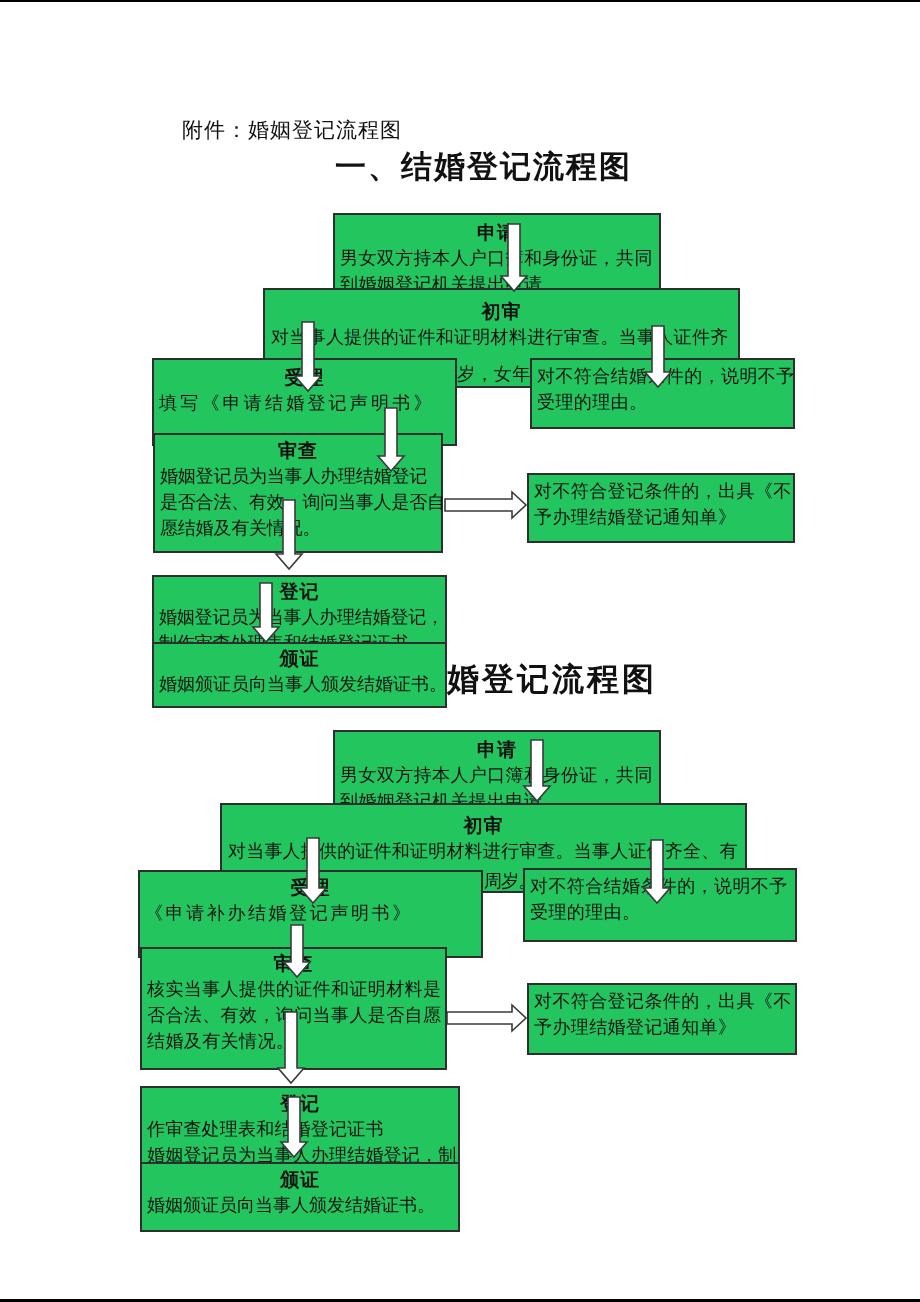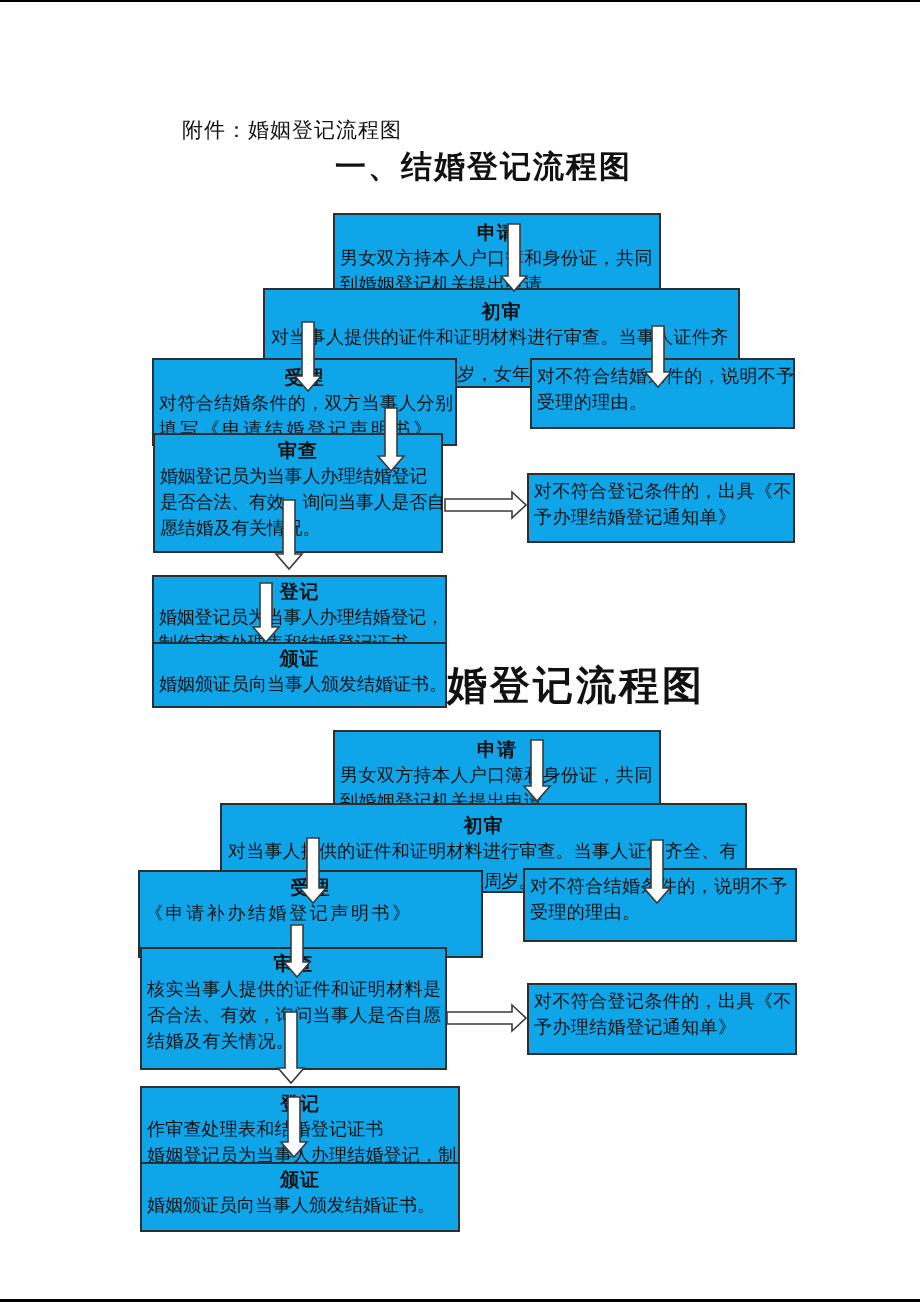--- a/index.html
+++ b/index.html
@@ -4,25 +4,25 @@
 <style>
   html,body{margin:0;padding:0;background:#ffffff;}
   body{font-family:"Liberation Serif","DejaVu Serif",serif;color:#111;}
   .page{position:relative;width:920px;height:1302px;background:#fff;overflow:hidden;}
   .edge{position:absolute;left:0;width:920px;background:#000;z-index:45;}
   .edge.top{top:0;height:2px;}
   .edge.bottom{top:1299px;height:3px;}
 
   .attach{position:absolute;left:182px;top:116px;font-size:21px;letter-spacing:1px;white-space:nowrap;}
   .t1{position:absolute;left:335px;top:146px;font-size:31px;font-weight:bold;letter-spacing:2px;margin:0;white-space:nowrap;text-align:right;}
-  .t2{position:absolute;left:447px;top:658px;font-size:40px;font-weight:bold;letter-spacing:3px;margin:0;white-space:nowrap;z-index:9;}
+  .t2{position:absolute;left:447px;top:658px;font-size:32px;font-weight:bold;letter-spacing:3px;margin:0;white-space:nowrap;z-index:9;}
   .wm{position:absolute;left:272px;top:600px;font-family:"DejaVu Sans","Liberation Sans",sans-serif;
       font-size:52px;color:#c9c9c9;letter-spacing:6px;z-index:40;white-space:nowrap;pointer-events:none;}
 
-  .node{position:absolute;background:#0ea5e9;border:2px solid #2e2e2e;box-sizing:border-box;}
+  .node{position:absolute;background:#22c55e;border:2px solid #2e2e2e;box-sizing:border-box;}
   .nt{display:block;text-align:center;font-weight:bold;font-size:19px;line-height:25px;letter-spacing:1px;}
   .ln{display:block;white-space:nowrap;font-size:18px;line-height:26px;letter-spacing:0.4px;padding-left:5px;}
   .frag{position:absolute;z-index:11;font-size:18px;letter-spacing:0.4px;white-space:nowrap;}
   .arrow{position:absolute;z-index:30;overflow:visible;display:block;}
 
   
   #c1-shenqing{left:333px;top:213px;width:328px;height:90px;padding-top:5px;z-index:10;}
   #c1-chushen{left:263px;top:288px;width:477px;height:100px;padding-top:9px;z-index:11;}
   #c1-chushen .ln{padding-left:6px;letter-spacing:0.3px;}
   #c1-shouli{left:152px;top:358px;width:305px;height:88px;padding-top:5px;z-index:12;}
@@ -88,21 +88,20 @@
   </div>
 
   <div class="node" id="c1-chushen">
     <span class="nt">初审</span>
     <span class="ln">对当事人提供的证件和证明材料进行审查。当事人证件齐</span>
   </div>
   <span class="frag" id="c1-frag">岁，女年</span>
 
   <div class="node" id="c1-shouli">
     <span class="nt">受理</span>
-    <span class="ln">对符合结婚条件的，双方当事人分别</span>
     <span class="ln l2">填写《申请结婚登记声明书》</span>
   </div>
 
   <div class="node" id="c1-boxA">
     <span class="ln">对不符合结婚条件的，说明不予</span>
     <span class="ln l2">受理的理由。</span>
   </div>
 
   <div class="node" id="c1-shencha">
     <span class="nt">审查</span>

